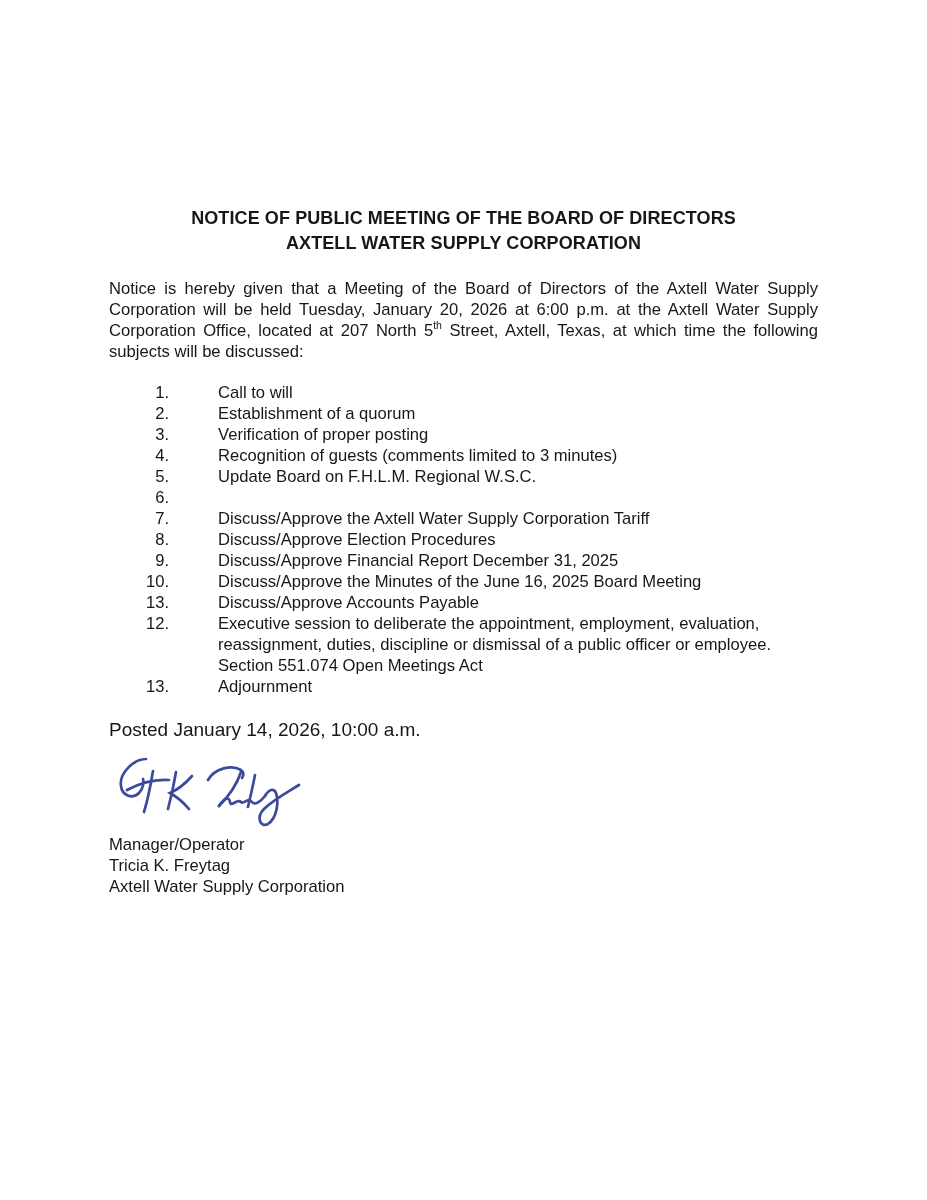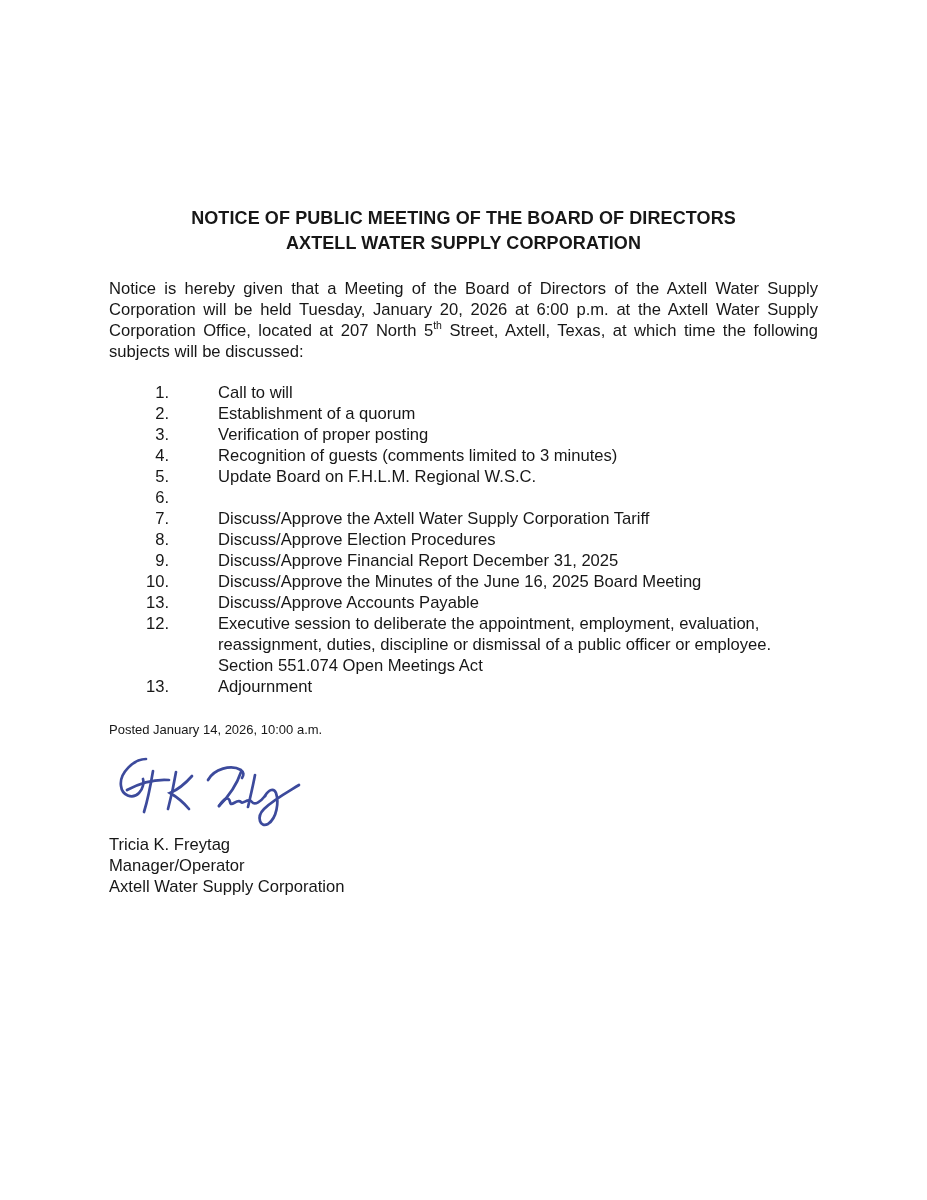--- a/index.html
+++ b/index.html
@@ -52,21 +52,21 @@
   .agenda-num {
     flex: 0 0 60px;
     text-align: right;
   }
   .agenda-text {
     flex: 1;
     margin-left: 49px;
   }
   .posted-line {
     margin-top: 22px;
-    font-size: 13px;
+    font-size: 19px;
     line-height: 21px;
   }
   .signature-wrap {
     margin-top: 15px;
     margin-left: 1px;
     width: 210px;
     height: 78px;
   }
   .signature-wrap svg {
     display: block;
@@ -167,19 +167,19 @@
           <path d="M 109 51 C 114 43, 119 41, 120 47 C 121 53, 127 43, 131 47 C 133 50, 138 42, 142 47 C 145 51, 151 46, 155 41"></path>
 
           <path d="M 145 20 C 143 31, 140 43, 138 52"></path>
 
           <path d="M 155 41 C 159 34, 164 33, 166 38 C 169 47, 167 63, 158 69 C 150 73, 146 62, 154 54 C 163 45, 176 38, 189 30"></path>
         </g>
       </svg>
     </div>
 
     <div class="signoff-block">
+      <div>Manager/Operator</div>
       <div>Tricia K. Freytag</div>
-      <div>Manager/Operator</div>
       <div>Axtell Water Supply Corporation</div>
     </div>
 
   </div>
 </div>
 
 </body></html>

